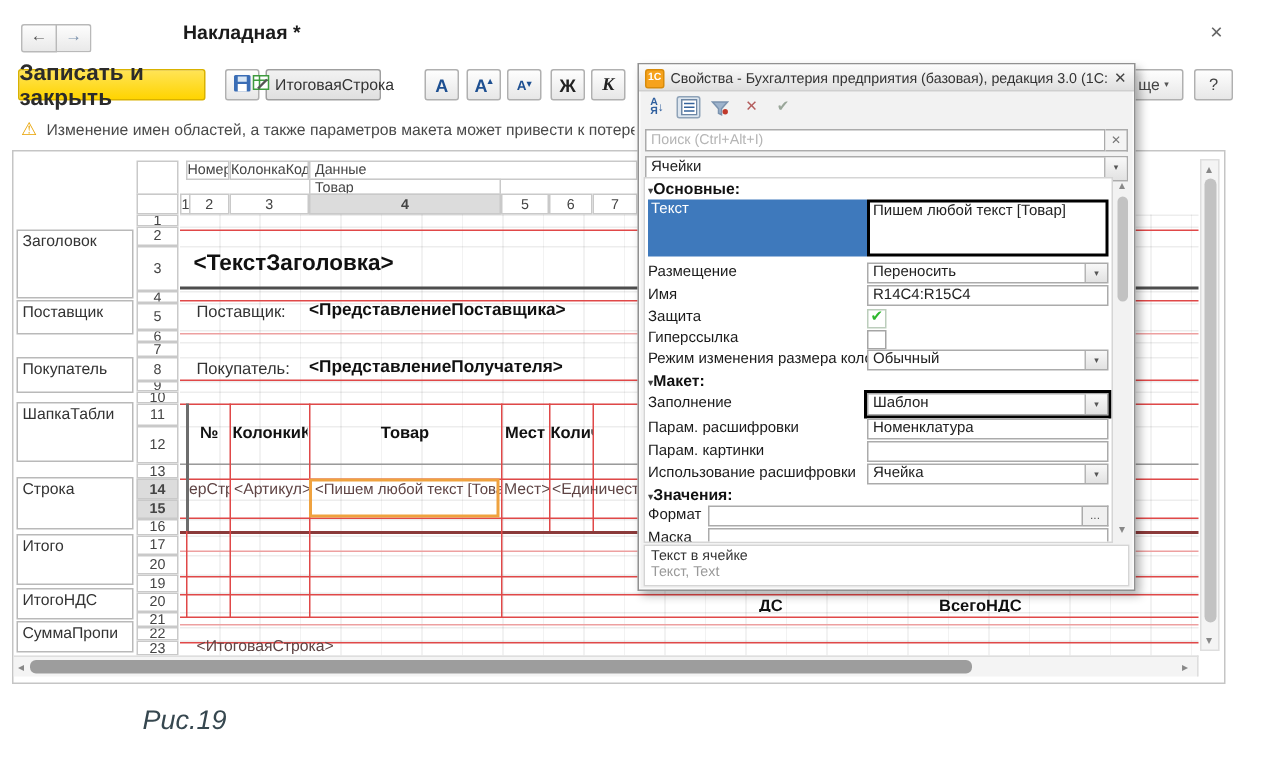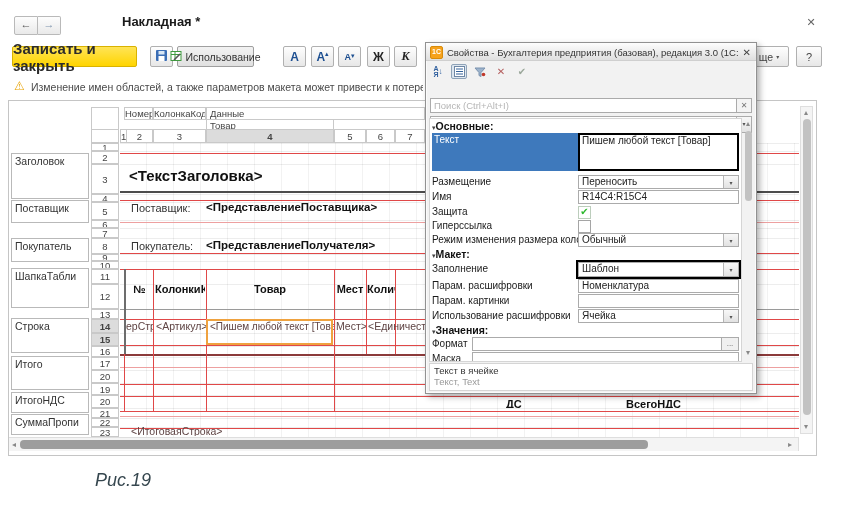--- a/index.html
+++ b/index.html
@@ -53,21 +53,21 @@
   .ptitle .t{flex:1;font-size:9.5px;color:#333;white-space:nowrap;overflow:hidden;}
   .onec-icon{width:11px;height:11px;background:#f6a21c;border:1px solid #d88b0a;border-radius:2px;
           color:#fff;font-size:7px;font-weight:bold;text-align:center;line-height:10px;}
   .pclose{font-size:10px;font-weight:bold;color:#444;}
   .ptools{height:19px;display:flex;align-items:center;gap:5px;padding:1px 4px;}
   .picon{width:16px;height:15px;display:flex;align-items:center;justify-content:center;font-size:10px;}
   .picon.pressed{border:1px solid #8fa3b8;background:#dde6ef;border-radius:2px;box-sizing:border-box;}
   .sorttxt{color:#2f5f9e;font-size:7px;font-weight:bold;line-height:6px;text-align:center;}
   .pgray{color:#b35c5c;font-weight:bold;font-size:10px;}
   .pcheck{color:#9aa79a;font-weight:bold;font-size:10px;}
-  .psearch{margin:16px 4px 0;height:15px;display:flex;justify-content:space-between;}
+  .psearch{margin:4px 4px 0;height:15px;display:flex;justify-content:space-between;}
   .psearch input{flex:1;height:15px;border:1px solid #ababab;font-size:9.5px;padding:0 3px;
           font-family:"Liberation Sans",sans-serif;color:#333;box-sizing:border-box;}
   .psearch input::placeholder{color:#b5b5b5;}
   .sqbtn{width:15px;height:15px;border:1px solid #ababab;border-left:none;background:#f4f4f4;
           font-size:8px;color:#777;text-align:center;line-height:14px;box-sizing:border-box;}
   .pcombo{margin:3px 4px 2px;height:15px;display:flex;border:1px solid #ababab;background:#fff;}
   .pcombo .v{flex:1;font-size:10px;color:#222;padding:1px 3px;}
   .dd{width:14px;background:linear-gradient(#f8f8f8,#e2e2e2);border-left:1px solid #b5b5b5;
       font-size:6px;color:#555;text-align:center;line-height:14px;font-style:normal;}
   .props{position:absolute;top:75px;left:3px;right:14px;bottom:31px;background:#fff;overflow:hidden;
@@ -117,21 +117,21 @@
           <rect x="3.5" y="7" width="6" height="5" fill="#fff"></rect>
         </svg></span>
   </div>
   <div class="abs tbtn" id="btn-edit" style="left:177px;top:46px;">
     <span><svg width="12" height="12">
           <rect x="1" y="1.5" width="10" height="9" fill="#fff" stroke="#3f9b3f"></rect>
           <line x1="1" y1="4.5" x2="11" y2="4.5" stroke="#3f9b3f"></line>
           <line x1="5" y1="1.5" x2="5" y2="10.5" stroke="#3f9b3f"></line>
           <line x1="4" y1="10" x2="10" y2="4" stroke="#555" stroke-width="1.6"></line>
         </svg></span>
-    <span>Использование</span>
+    <span>ИтоговаяСтрока</span>
   </div>
   <div class="abs tbtn icon20" style="left:283px;top:46px;">
       <span class="fontA">А</span>
     </div>
   <div class="abs tbtn icon20" style="left:311px;top:46px;">
       <span class="fontA"><span>А</span><small>▴</small></span>
     </div>
   <div class="abs tbtn icon20" style="left:338px;top:46px;">
       <span class="fontA" style="font-size:9px;"><span>А</span><small>▾</small></span>
     </div>

